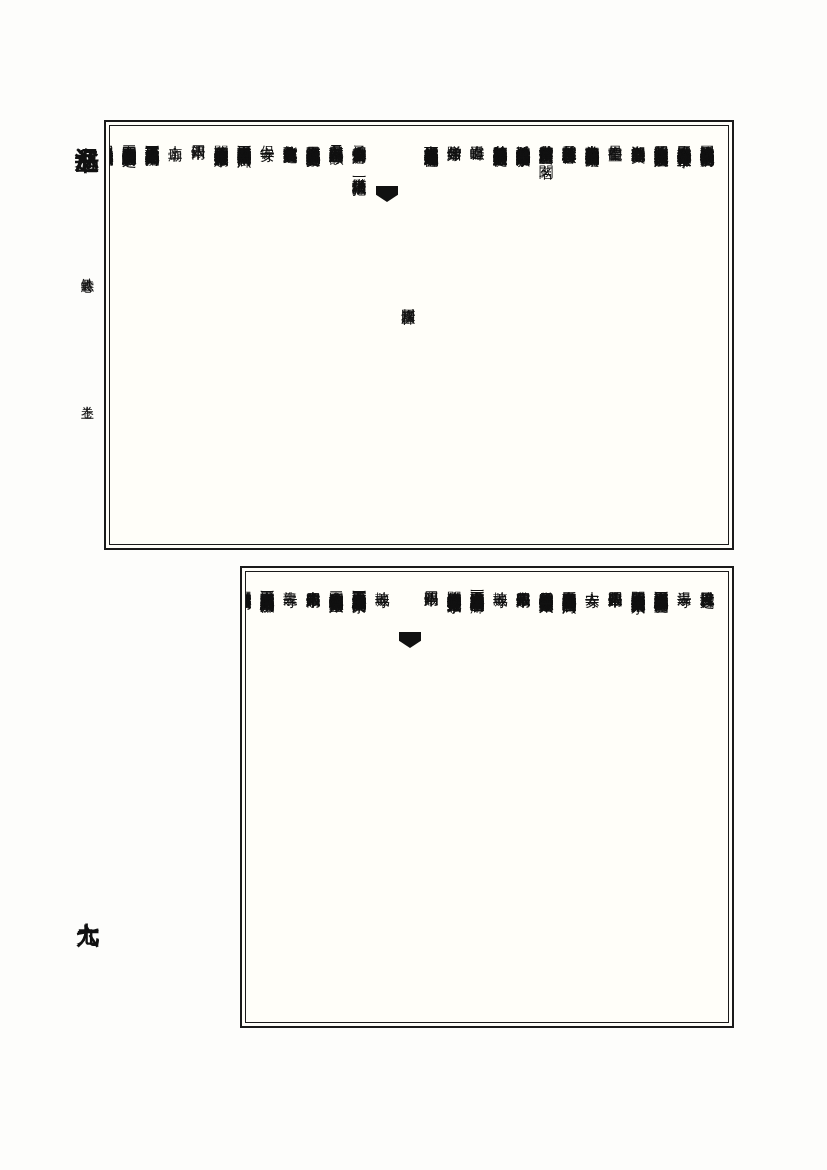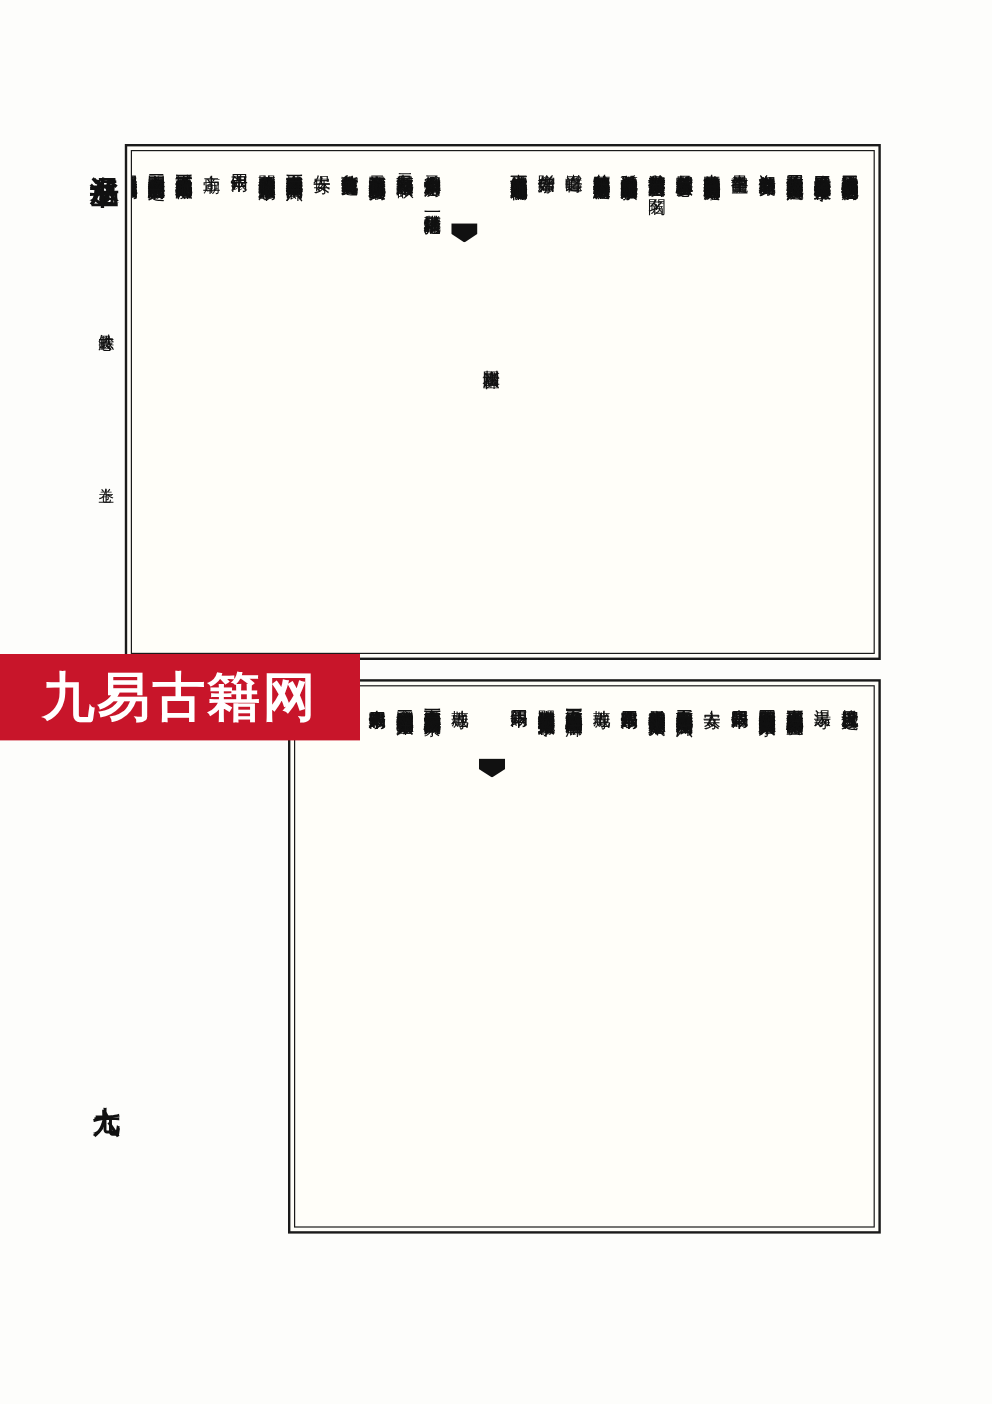--- a/index.html
+++ b/index.html
@@ -264,17 +264,14 @@
           <div class="col">
             <div class="v">在城東南三十里宿老屯山門一間天王殿三間草馱殿一間佛殿三</div>
           </div>
           <div class="col">
             <div class="v">間僧居備崇德八年太宗皇帝敕賜銀十兩</div>
           </div>
         </div>
     </div>
   </div>
 
-  <div id="watermark">
-    <span>九易古籍网</span>
-  </div>
 
 </div>
 
 </body></html>

